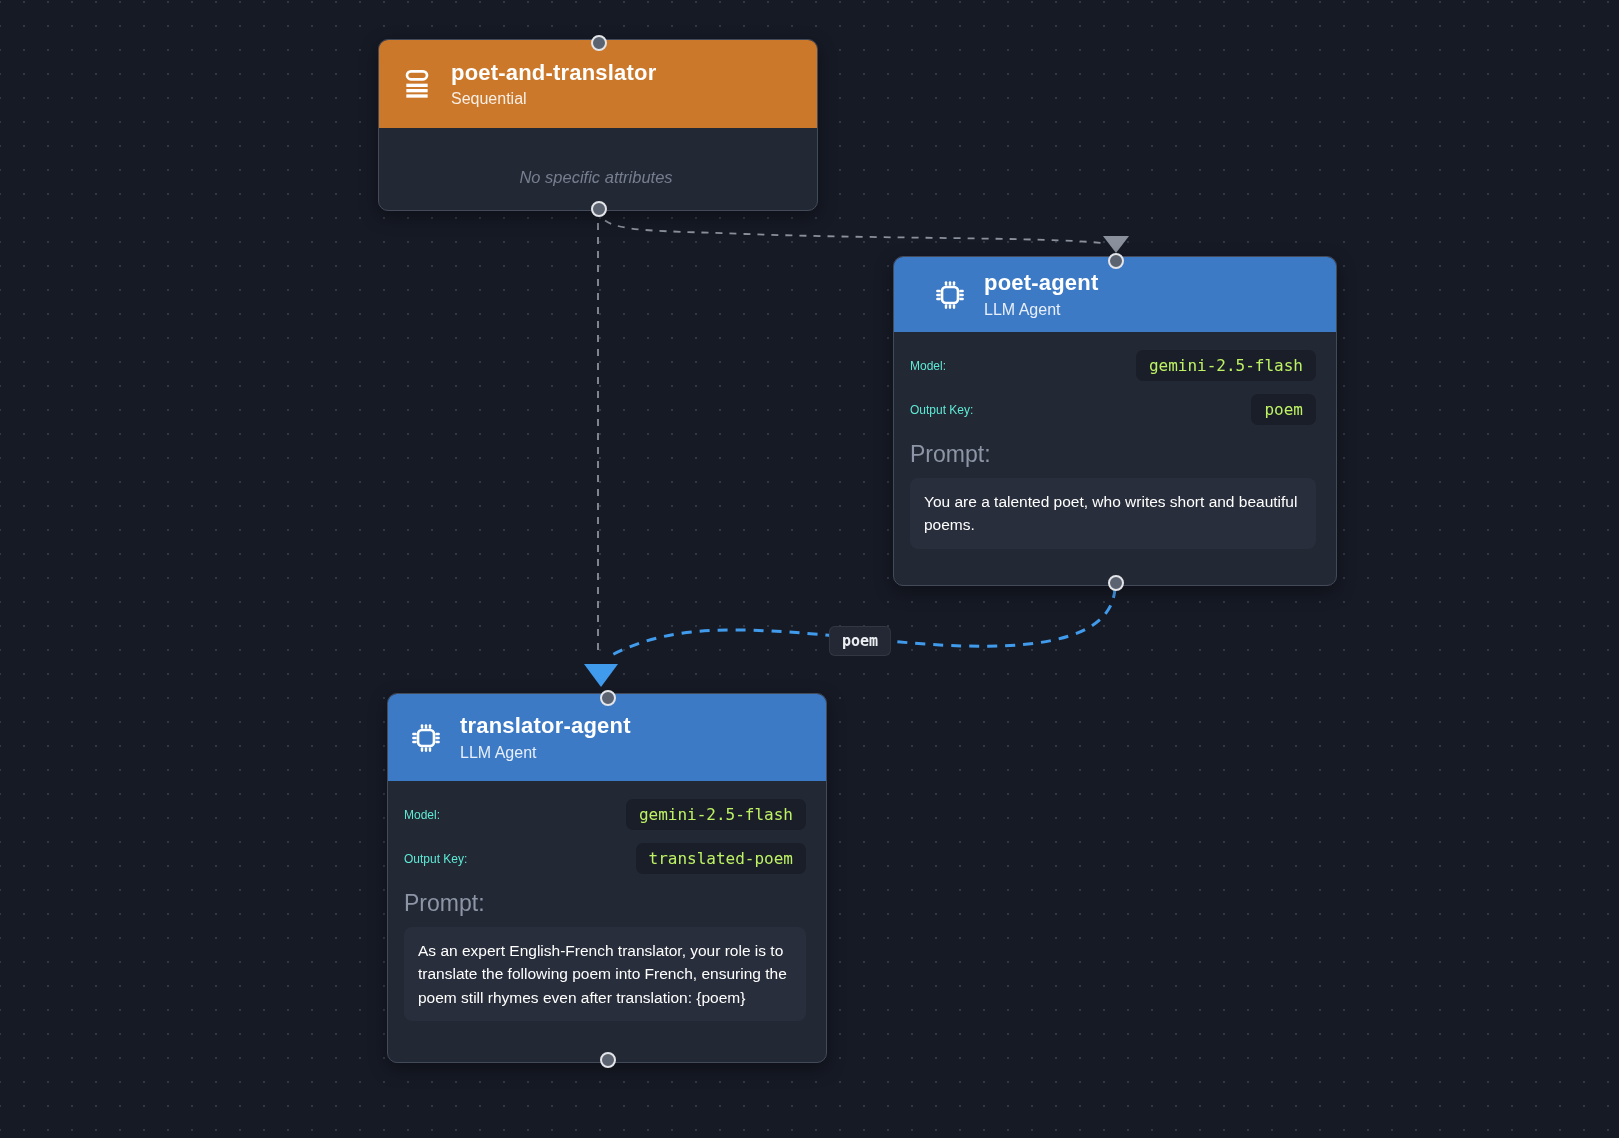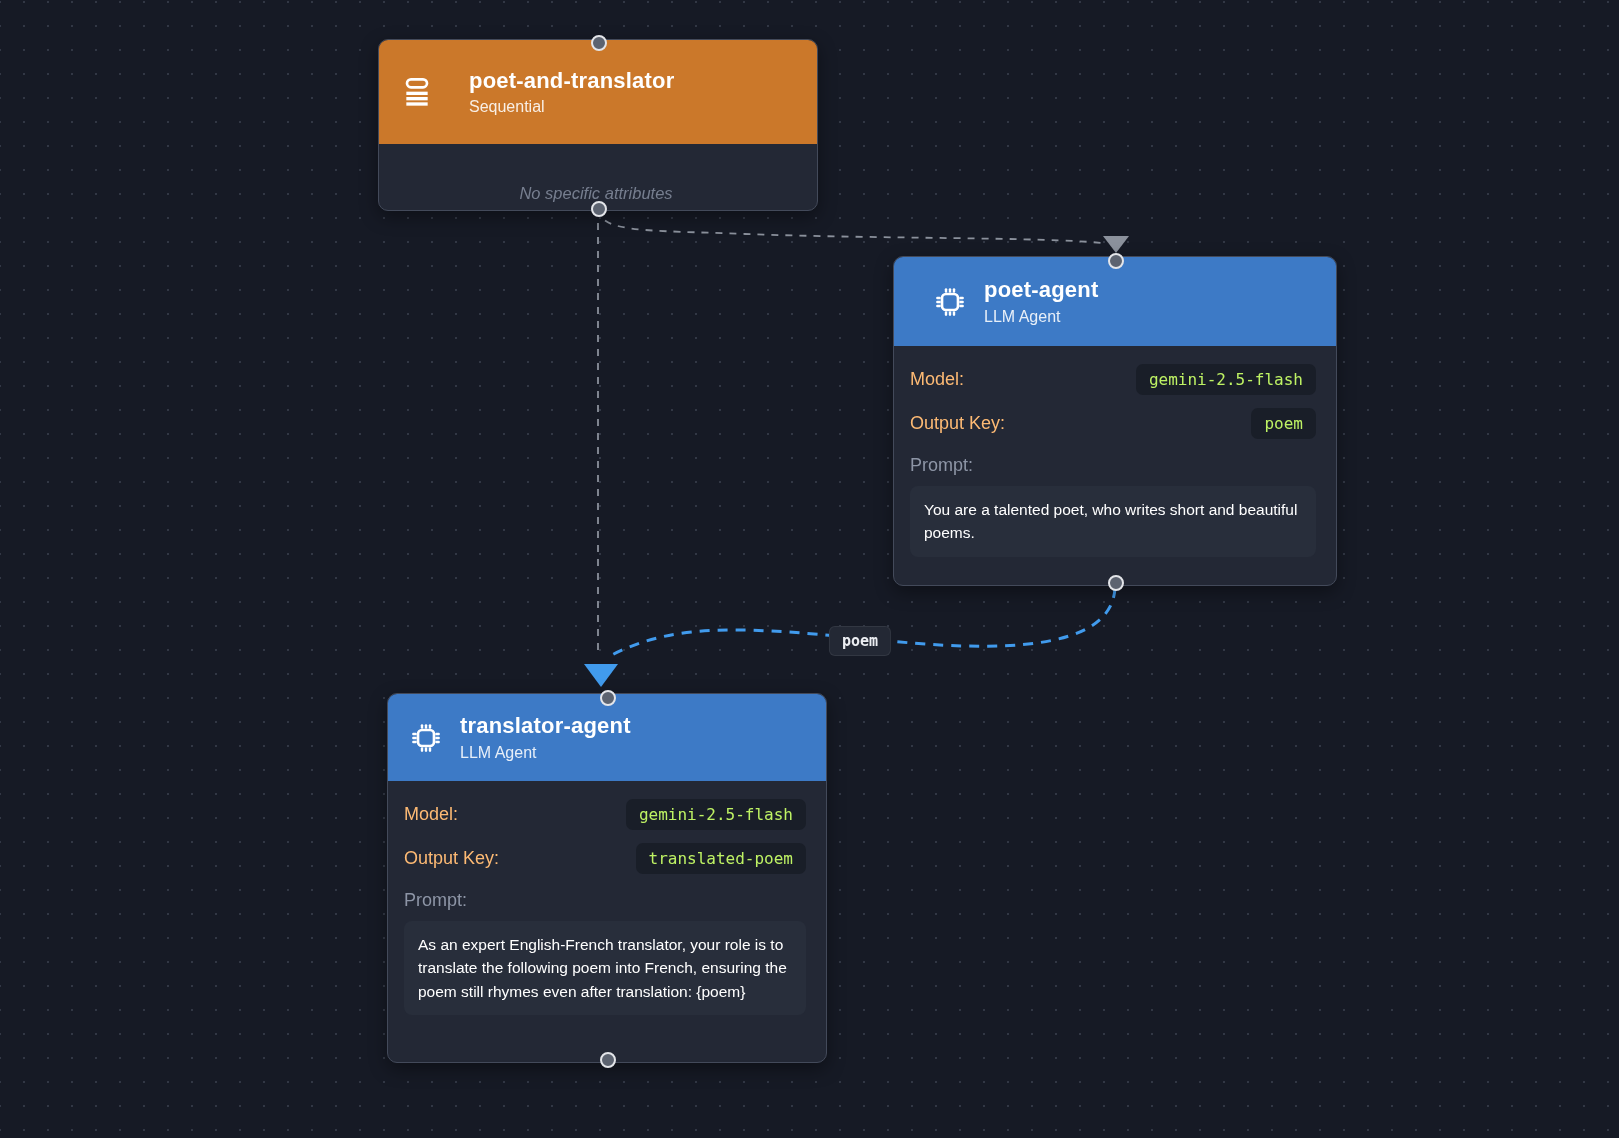--- a/index.html
+++ b/index.html
@@ -40,28 +40,28 @@
   .htext{display:flex;flex-direction:column;line-height:1.2;}
   .htitle{font-size:22px;font-weight:700;color:#ffffff;letter-spacing:.2px;}
   .hsub{font-size:16px;color:rgba(255,255,255,.88);margin-top:3px;}
 
   .node-body{padding:18px 20px 16px 16px;box-sizing:border-box;}
   .note{
     text-align:center;font-style:italic;color:#767e8f;font-size:16.5px;
     padding-top:22px;
   }
   .frow{display:flex;align-items:center;justify-content:space-between;margin-bottom:13px;}
-  .flabel{color:#fdba74;font-size:18px;}
+  .flabel{color:#5eead4;font-size:12px;}
   .fvalue{
     font-family:"DejaVu Sans Mono", monospace;
     font-size:16px;color:#bef264;
     background:#191e28;border-radius:7px;
     padding:6px 13px;
   }
-  .plabel{color:#8d95a6;font-size:18px;margin:16px 0 10px 0;}
+  .plabel{color:#8d95a6;font-size:23px;margin:16px 0 10px 0;}
   .pbox{
     background:#282e3b;border-radius:8px;
     padding:12px 14px;
     color:#ffffff;font-size:15.5px;line-height:1.5;
   }
 
   .handle{
     position:absolute;width:16px;height:16px;border-radius:50%;
     background:#5c6370;border:2px solid #e3e5e9;box-sizing:border-box;
     z-index:5;
@@ -83,21 +83,21 @@
     <path class="edge gray" d="M 598 209 C 601 233, 645 230, 745 234 C 885 239, 1042 237, 1102 243" style="pointer-events:stroke"></path>
     <polygon class="arrow gray" points="1103,236 1129,236 1116,253"></polygon>
     <path class="edge gray" d="M 598 209 L 598 652" style="pointer-events:stroke"></path>
     <path class="edge blue" d="M 1115 588 C 1112 642, 1030 655, 890 641 C 748 627, 676 621, 610 656" style="pointer-events:stroke"></path>
     <polygon class="arrow blue" points="584,664 618,664 601,687"></polygon>
   </svg>
 
   <div class="edge-label" style="left:860px;top:641px;">poem</div>
 
   <div class="node" style="left:378px;top:39px;width:440px;height:172px;">
-    <div class="node-header header--orange" style="height:104px;gap:18px;">
+    <div class="node-header header--orange" style="height:88px;">
       <span class="hicon">
         <svg width="32" height="32" viewBox="0 0 24 24">
           <rect x="4.5" y="2.5" width="15" height="6" rx="3" fill="none" stroke="#ffffff" stroke-width="2"></rect>
           <line x1="4" y1="13" x2="20" y2="13" stroke="#ffffff" stroke-width="2.5"></line>
           <line x1="4" y1="17" x2="20" y2="17" stroke="#ffffff" stroke-width="2.5"></line>
           <line x1="4" y1="21" x2="20" y2="21" stroke="#ffffff" stroke-width="2.5"></line>
         </svg>
       </span>
       <span class="htext">
         <span class="htitle">poet-and-translator</span>
@@ -105,21 +105,21 @@
       </span>
     </div>
     <div class="node-body">
       <div class="note">No specific attributes</div>
     </div>
     <div class="handle" style="left:212px;top:-5px;"></div>
     <div class="handle" style="left:212px;top:161px;"></div>
   </div>
 
   <div class="node" style="left:893px;top:256px;width:444px;height:330px;">
-    <div class="node-header header--blue" style="height:89px;padding-left:40px;">
+    <div class="node-header header--blue" style="height:75px;padding-left:40px;">
       <span class="hicon">
         <svg width="32" height="32" viewBox="0 0 24 24" stroke="#ffffff" stroke-linecap="round">
           <rect x="6" y="6" width="12" height="12" rx="3" fill="none" stroke-width="2"></rect>
           <line x1="9" y1="2.5" x2="9" y2="4.2" stroke-width="1.8"></line>
             <line x1="12" y1="2.5" x2="12" y2="4.2" stroke-width="1.8"></line>
             <line x1="15" y1="2.5" x2="15" y2="4.2" stroke-width="1.8"></line>
           <line x1="9" y1="19.8" x2="9" y2="21.5" stroke-width="1.8"></line>
             <line x1="12" y1="19.8" x2="12" y2="21.5" stroke-width="1.8"></line>
             <line x1="15" y1="19.8" x2="15" y2="21.5" stroke-width="1.8"></line>
           <line x1="2.5" y1="9" x2="4.2" y2="9" stroke-width="1.8"></line>

